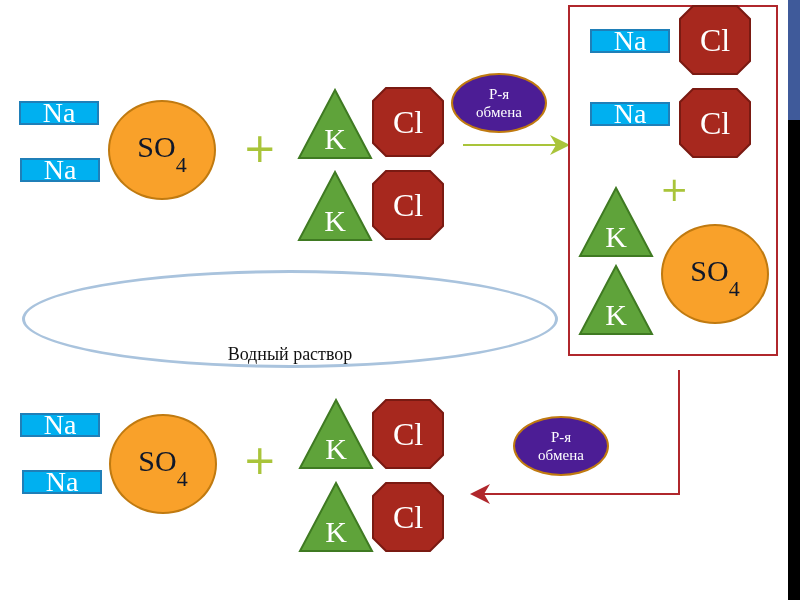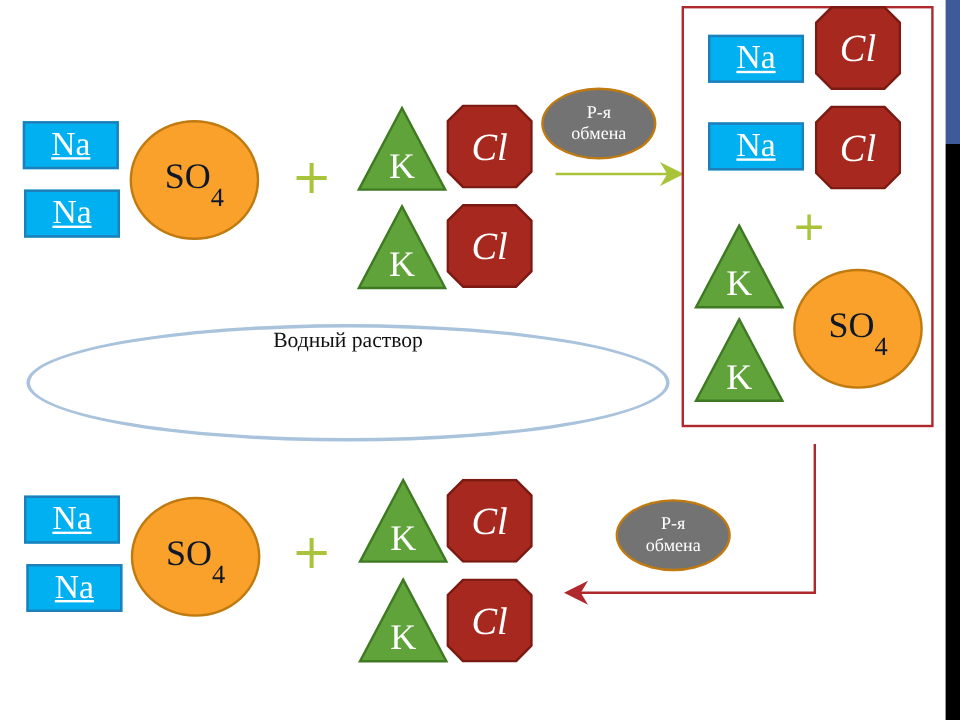--- a/index.html
+++ b/index.html
@@ -1,29 +1,29 @@
 <!DOCTYPE html>
 <html><head>
 <meta charset="utf-8">
 <style>
   html,body{margin:0;padding:0;}
   body{width:800px;height:600px;position:relative;background:#fff;overflow:hidden;font-family:"Liberation Serif",serif;}
   .abs{position:absolute;}
-  .na{position:absolute;width:80px;height:40px;background:#00b0f0;border:2px solid #1f7fb8;box-sizing:border-box;color:#fff;font-size:28px;display:flex;align-items:center;justify-content:center;text-decoration:underline;}
+  .na{position:absolute;width:80px;height:24px;background:#00b0f0;border:2px solid #1f7fb8;box-sizing:border-box;color:#fff;font-size:28px;display:flex;align-items:center;justify-content:center;}
   .so4{position:absolute;width:108px;height:100px;border-radius:50%;background:#f9a12a;border:2px solid #c07a10;box-sizing:border-box;color:#0f172a;font-size:30px;display:flex;align-items:center;justify-content:center;}
   .so4 sub{font-size:22px;position:relative;top:8px;}
   .cl{position:absolute;width:72px;height:70px;color:#fff;font-size:32px;}
   .cl svg{position:absolute;left:0;top:0;}
-  .cl span{position:absolute;left:0;top:0;width:100%;height:100%;display:flex;align-items:center;justify-content:center;font-style:italic;}
+  .cl span{position:absolute;left:0;top:0;width:100%;height:100%;display:flex;align-items:center;justify-content:center;}
   .k{position:absolute;width:76px;height:72px;color:#fff;font-size:30px;}
   .k svg{position:absolute;left:0;top:0;}
   .k span{position:absolute;left:0;width:100%;bottom:4px;text-align:center;}
   .plus{position:absolute;color:#a9c43a;font-size:40px;font-family:"DejaVu Sans",sans-serif;line-height:1;}
-  .pill{position:absolute;width:96px;height:60px;border-radius:50%;background:#737373;border:2px solid #c07a10;box-sizing:border-box;color:#fff;font-size:15px;line-height:18px;display:flex;flex-direction:column;align-items:center;justify-content:center;}
-  .water{position:absolute;left:22px;top:270px;width:536px;height:98px;border-radius:50%;border:3px solid #a9c3dd;box-sizing:border-box;display:flex;align-items:flex-start;justify-content:center;font-size:18px;color:#111;}
+  .pill{position:absolute;width:96px;height:60px;border-radius:50%;background:#4c1d95;border:2px solid #c07a10;box-sizing:border-box;color:#fff;font-size:15px;line-height:18px;display:flex;flex-direction:column;align-items:center;justify-content:center;}
+  .water{position:absolute;left:22px;top:270px;width:536px;height:98px;border-radius:50%;border:3px solid #a9c3dd;box-sizing:border-box;display:flex;align-items:flex-end;justify-content:center;font-size:18px;color:#111;}
   .box{position:absolute;left:568px;top:5px;width:210px;height:351px;border:2px solid #b0272c;box-sizing:border-box;}
   .side-top{position:absolute;left:788px;top:0;width:12px;height:120px;background:#3f5a9a;}
   .side-bot{position:absolute;left:788px;top:120px;width:12px;height:480px;background:#000;}
 </style>
 </head>
 <body>
 
 <svg class="abs" style="left:0;top:0" width="800" height="600">
   <defs>
     <marker id="ag" markerWidth="10" markerHeight="10" refX="8" refY="5" orient="auto">

